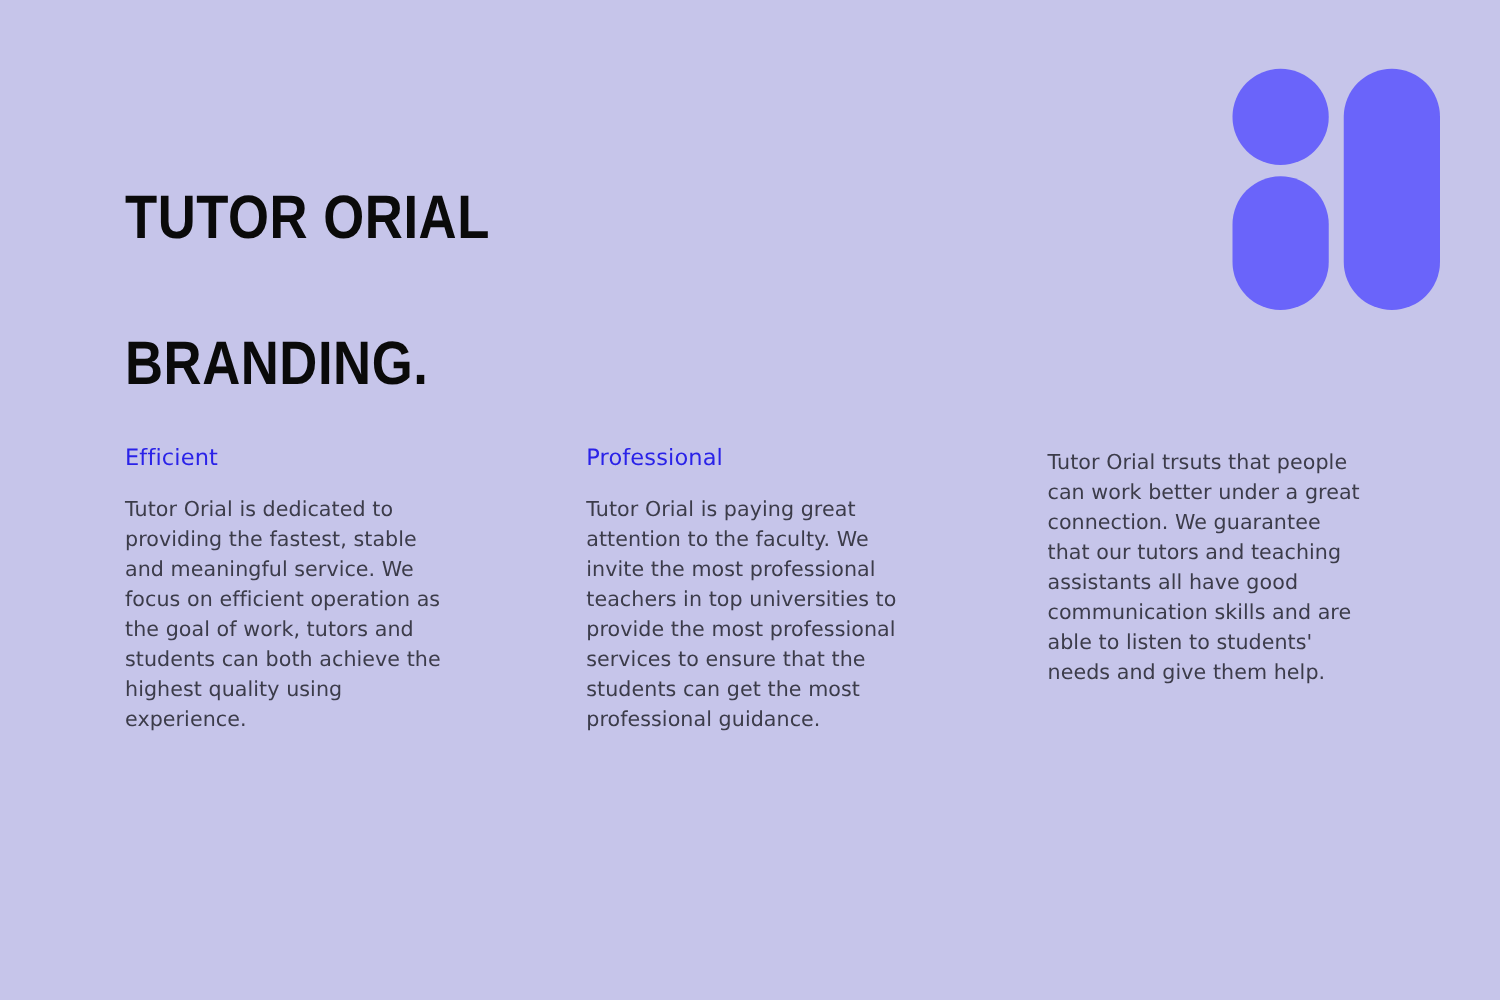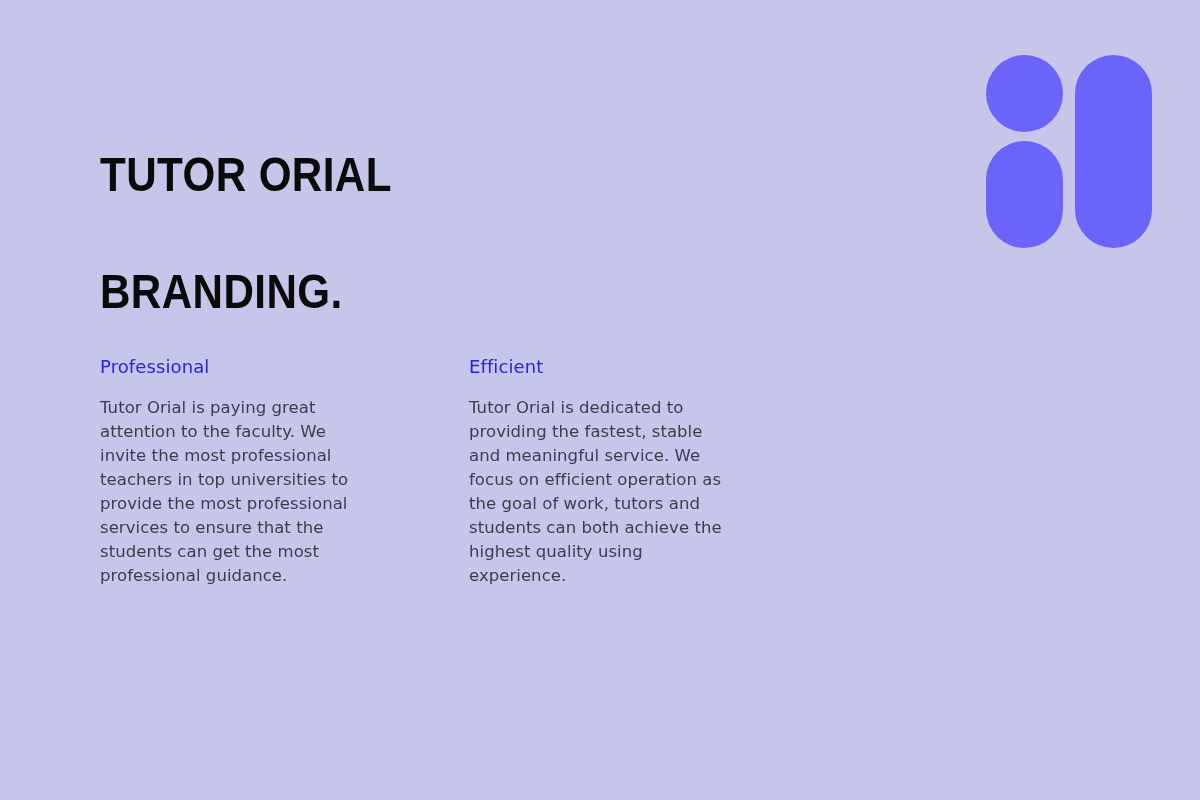--- a/index.html
+++ b/index.html
@@ -140,28 +140,29 @@
   </div>
 
   <div class="title-block">
     <h1 class="title-main">TUTOR ORIAL</h1>
     <h2 class="title-sub">BRANDING.</h2>
   </div>
 
   <div class="columns">
 
     <div class="column">
+      <h3 class="column-heading">Efficient</h3>
+      <p class="column-body">Tutor Orial is dedicated to providing the fastest, stable and meaningful service. We focus on efficient operation as the goal of work, tutors and students can both achieve the highest quality using experience.</p>
+    </div>
+
+    <div class="column">
       <h3 class="column-heading">Professional</h3>
       <p class="column-body">Tutor Orial is paying great attention to the faculty. We invite the most professional teachers in top universities to provide the most professional services to ensure that the students can get the most professional guidance.</p>
     </div>
 
     <div class="column">
-      <h3 class="column-heading">Efficient</h3>
-      <p class="column-body">Tutor Orial is dedicated to providing the fastest, stable and meaningful service. We focus on efficient operation as the goal of work, tutors and students can both achieve the highest quality using experience.</p>
-    </div>
-
-    <div class="column">
+      <p class="column-body">Tutor Orial trsuts that people can work better under a great connection. We guarantee that our tutors and teaching assistants all have good communication skills and are able to listen to students' needs and give them help.</p>
     </div>
 
   </div>
 
 
 </div>
 
 </body></html>

